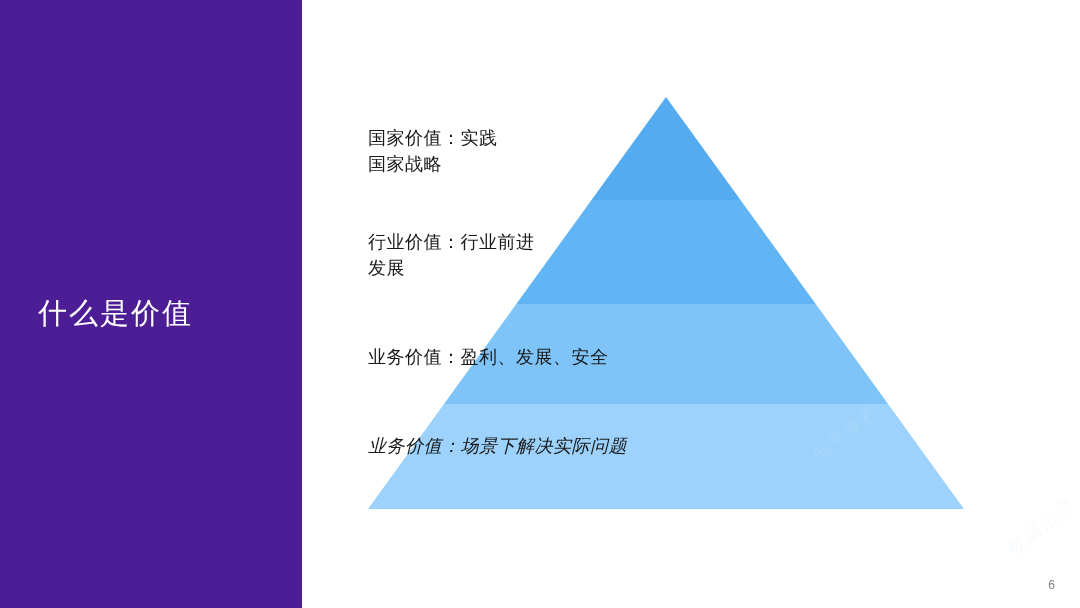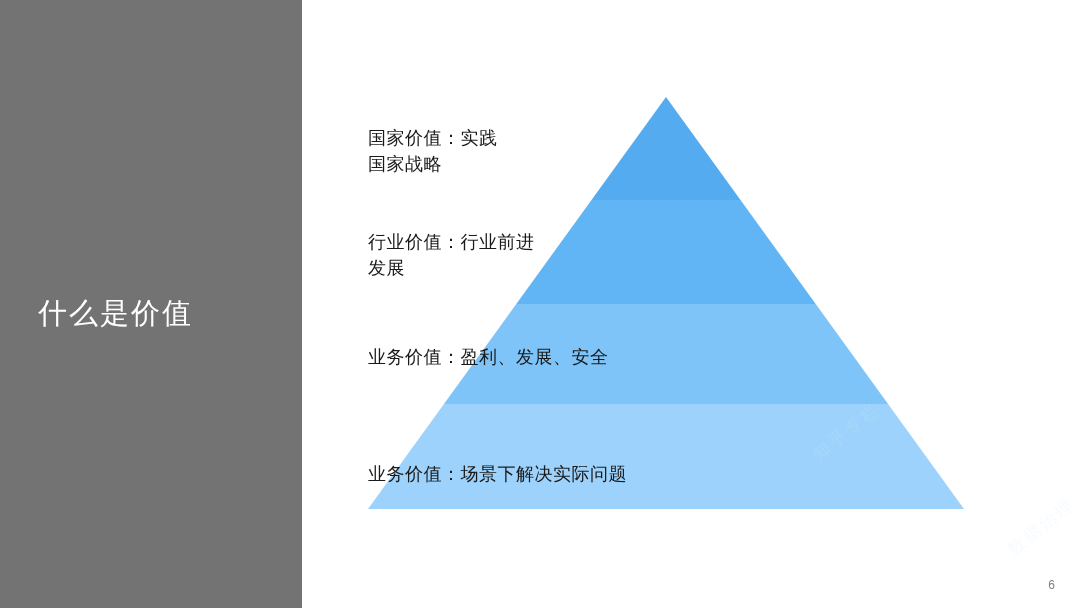--- a/index.html
+++ b/index.html
@@ -18,21 +18,21 @@
     overflow: hidden;
   }
 
   
   .side-panel {
     position: absolute;
     left: 0;
     top: 0;
     width: 302px;
     height: 608px;
-    background: #737373;
+    background: #4c1d95;
   }
   .slide-title {
     position: absolute;
     left: 38px;
     top: 296px;
     width: 250px;
     color: #ffffff;
     font-size: 29px;
     letter-spacing: 2px;
     line-height: 1.2;
@@ -93,21 +93,21 @@
     font-size: 18px;
     line-height: 1.45;
     letter-spacing: 0.5px;
     font-family: "Liberation Serif", "DejaVu Serif", serif;
     pointer-events: none;
     white-space: pre-line;
   }
   .label-1 { top: 28px; }
   .label-2 { top: 132px; }
   .label-3 { top: 247px; }
-  .label-4 { top: 364px; }
+  .label-4 { top: 336px; font-style: italic; }
 
   
   .watermark {
     position: absolute;
     left: 430px;
     top: 230px;
     width: 420px;
     height: 240px;
     pointer-events: none;
     opacity: 0.20;

